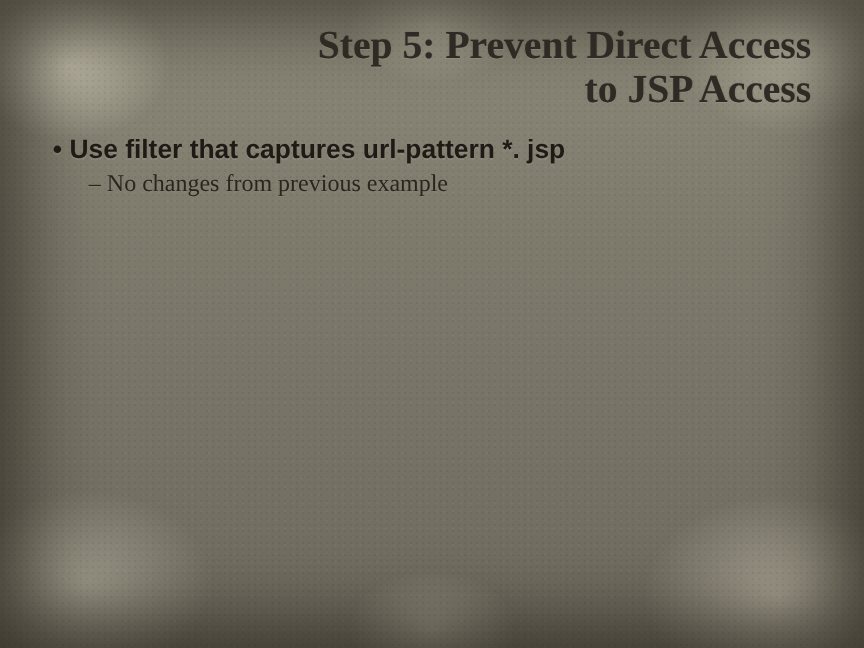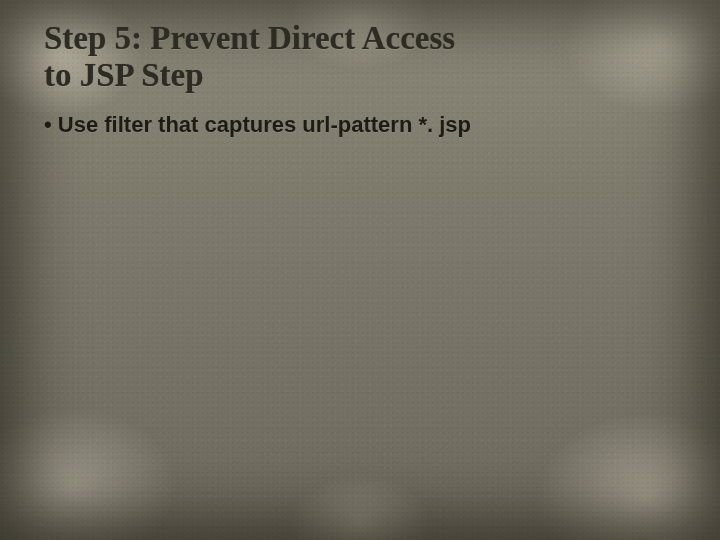--- a/index.html
+++ b/index.html
@@ -47,20 +47,21 @@
     z-index: 2;
   }
   .title {
     font-family: Georgia, "Times New Roman", serif;
     font-size: 33px;
     line-height: 1.12;
     font-weight: 700;
     color: #2e2a24;
     text-shadow: 0 1px 0 rgba(255,255,255,0.12), 0 0 1px rgba(0,0,0,0.35);
     margin: 0 0 18px 0;
+    text-align: right;
   }
   .bullet-1 {
     font-family: Liberation Sans, sans-serif;
     font-size: 22px;
     font-weight: 700;
     color: #1e1b16;
     margin: 0 0 4px 0;
     text-shadow: 0 1px 0 rgba(255,255,255,0.08);
   }
   .bullet-2 {
@@ -72,17 +73,18 @@
     text-shadow: 0 1px 0 rgba(255,255,255,0.06);
   }
 </style>
 </head>
 <body>
 
 <div class="slide">
   <div class="content">
     <h1 class="title">
       <span>Step 5: Prevent Direct Access</span><br>
-      <span>to JSP Step</span>
+      <span>to JSP Access</span>
     </h1>
     <p class="bullet-1">• Use filter that captures url-pattern *. jsp</p>
+    <p class="bullet-2">– No changes from previous example</p>
   </div>
 </div>
 
 </body></html>

